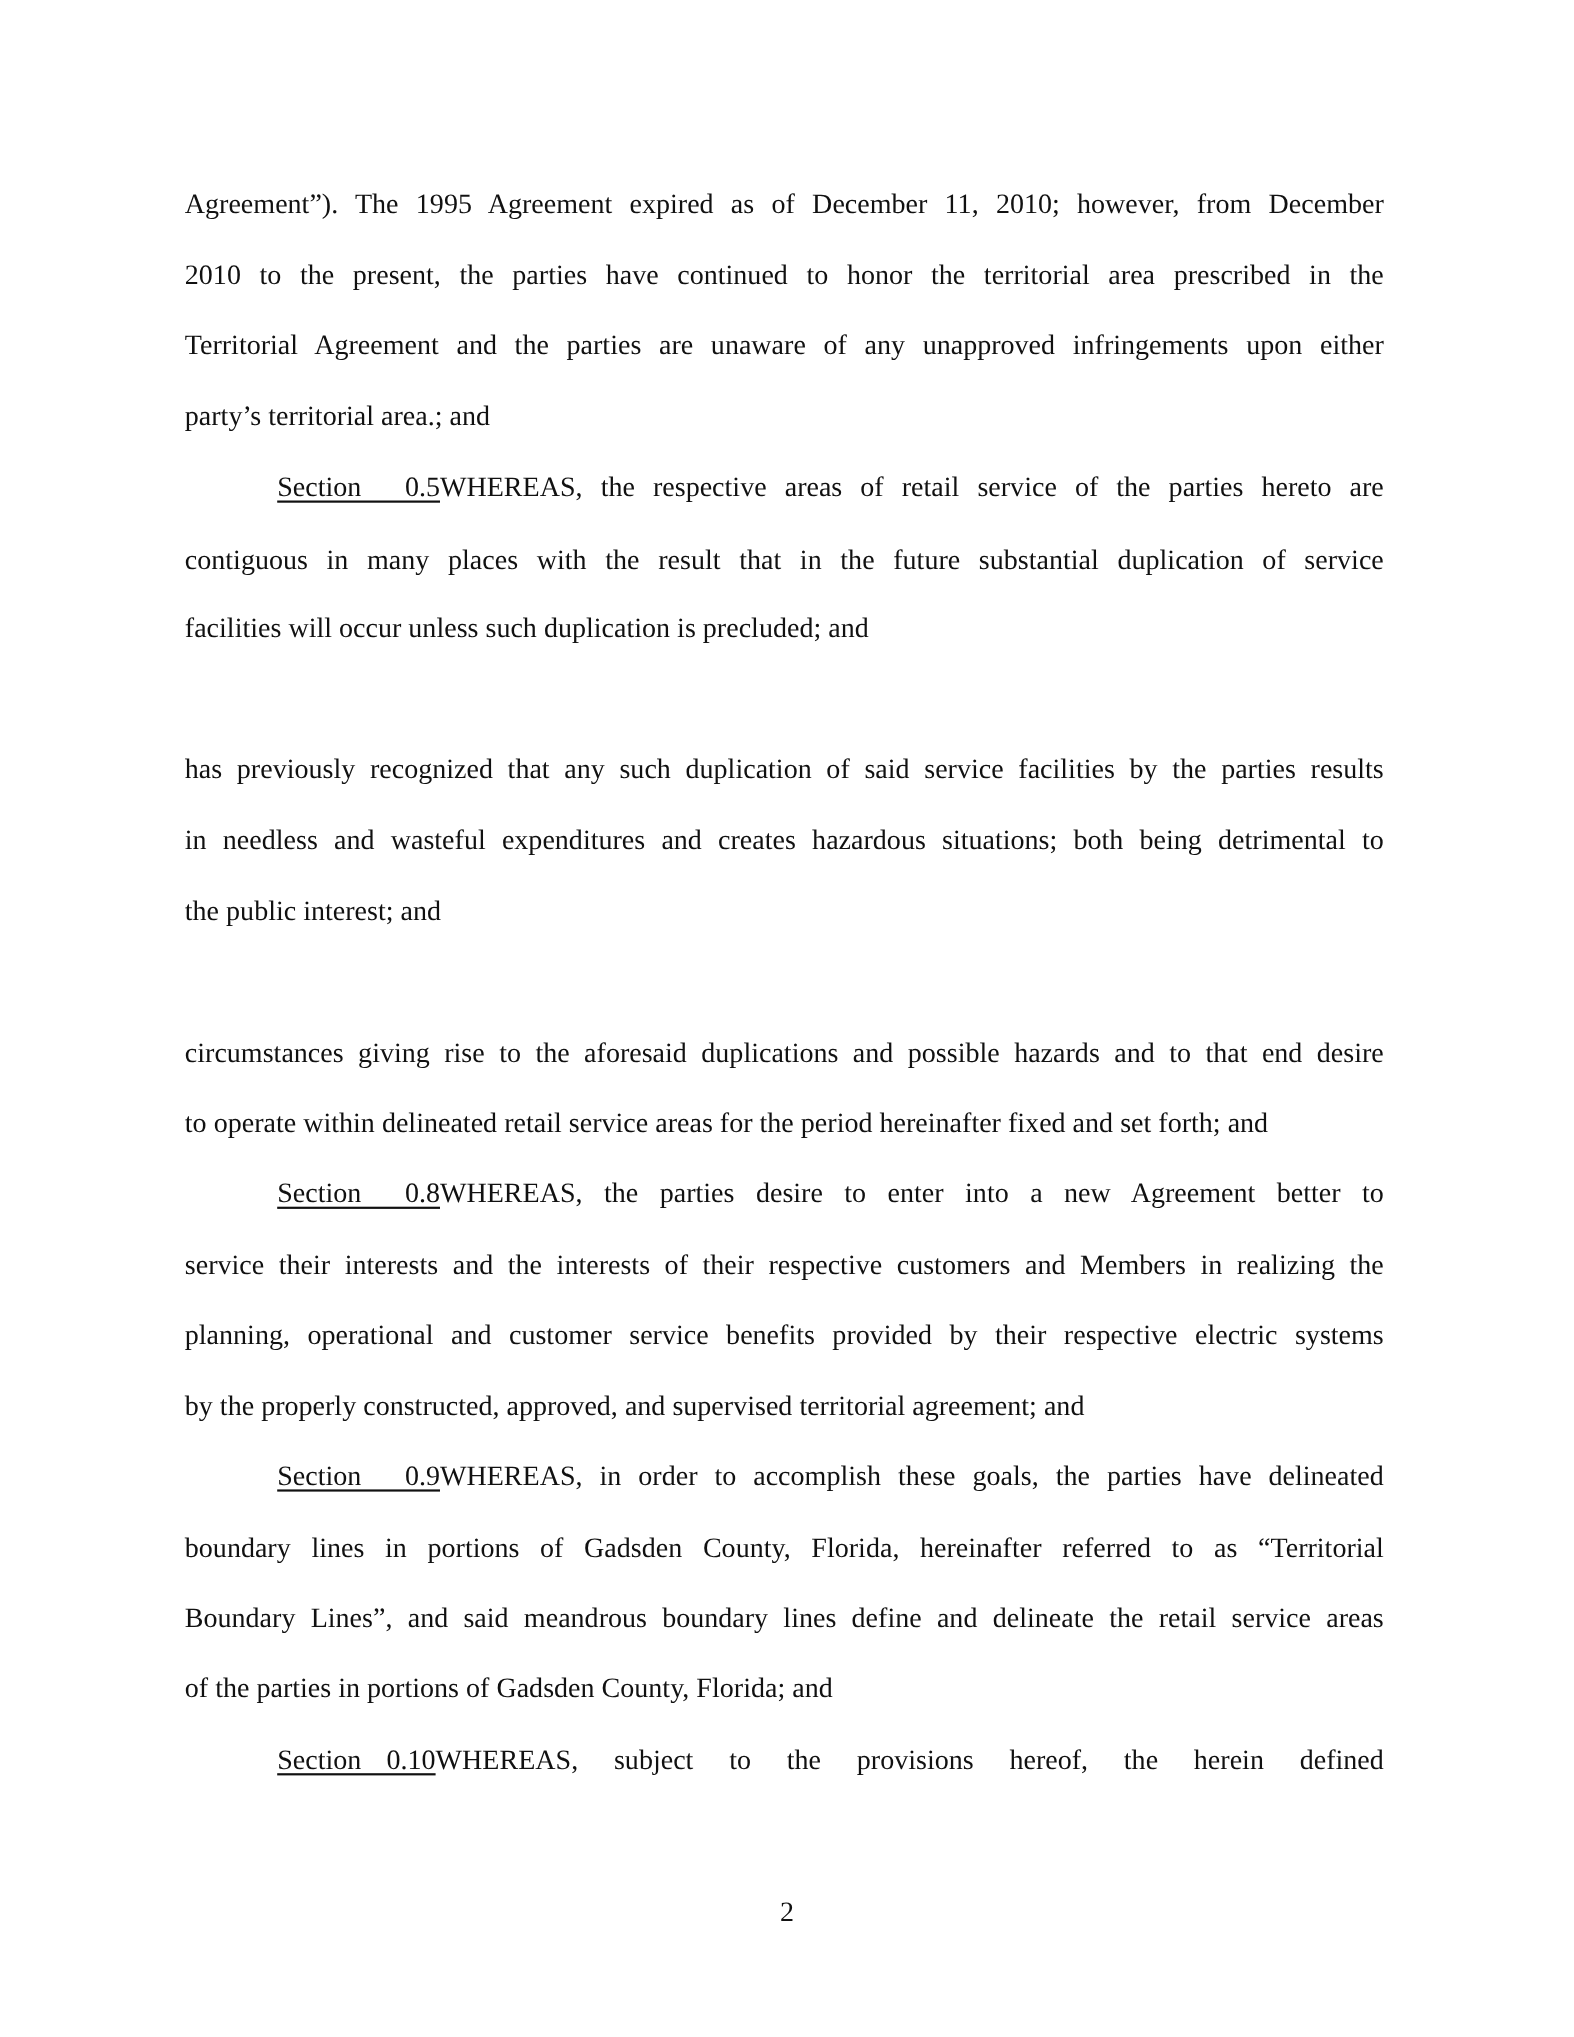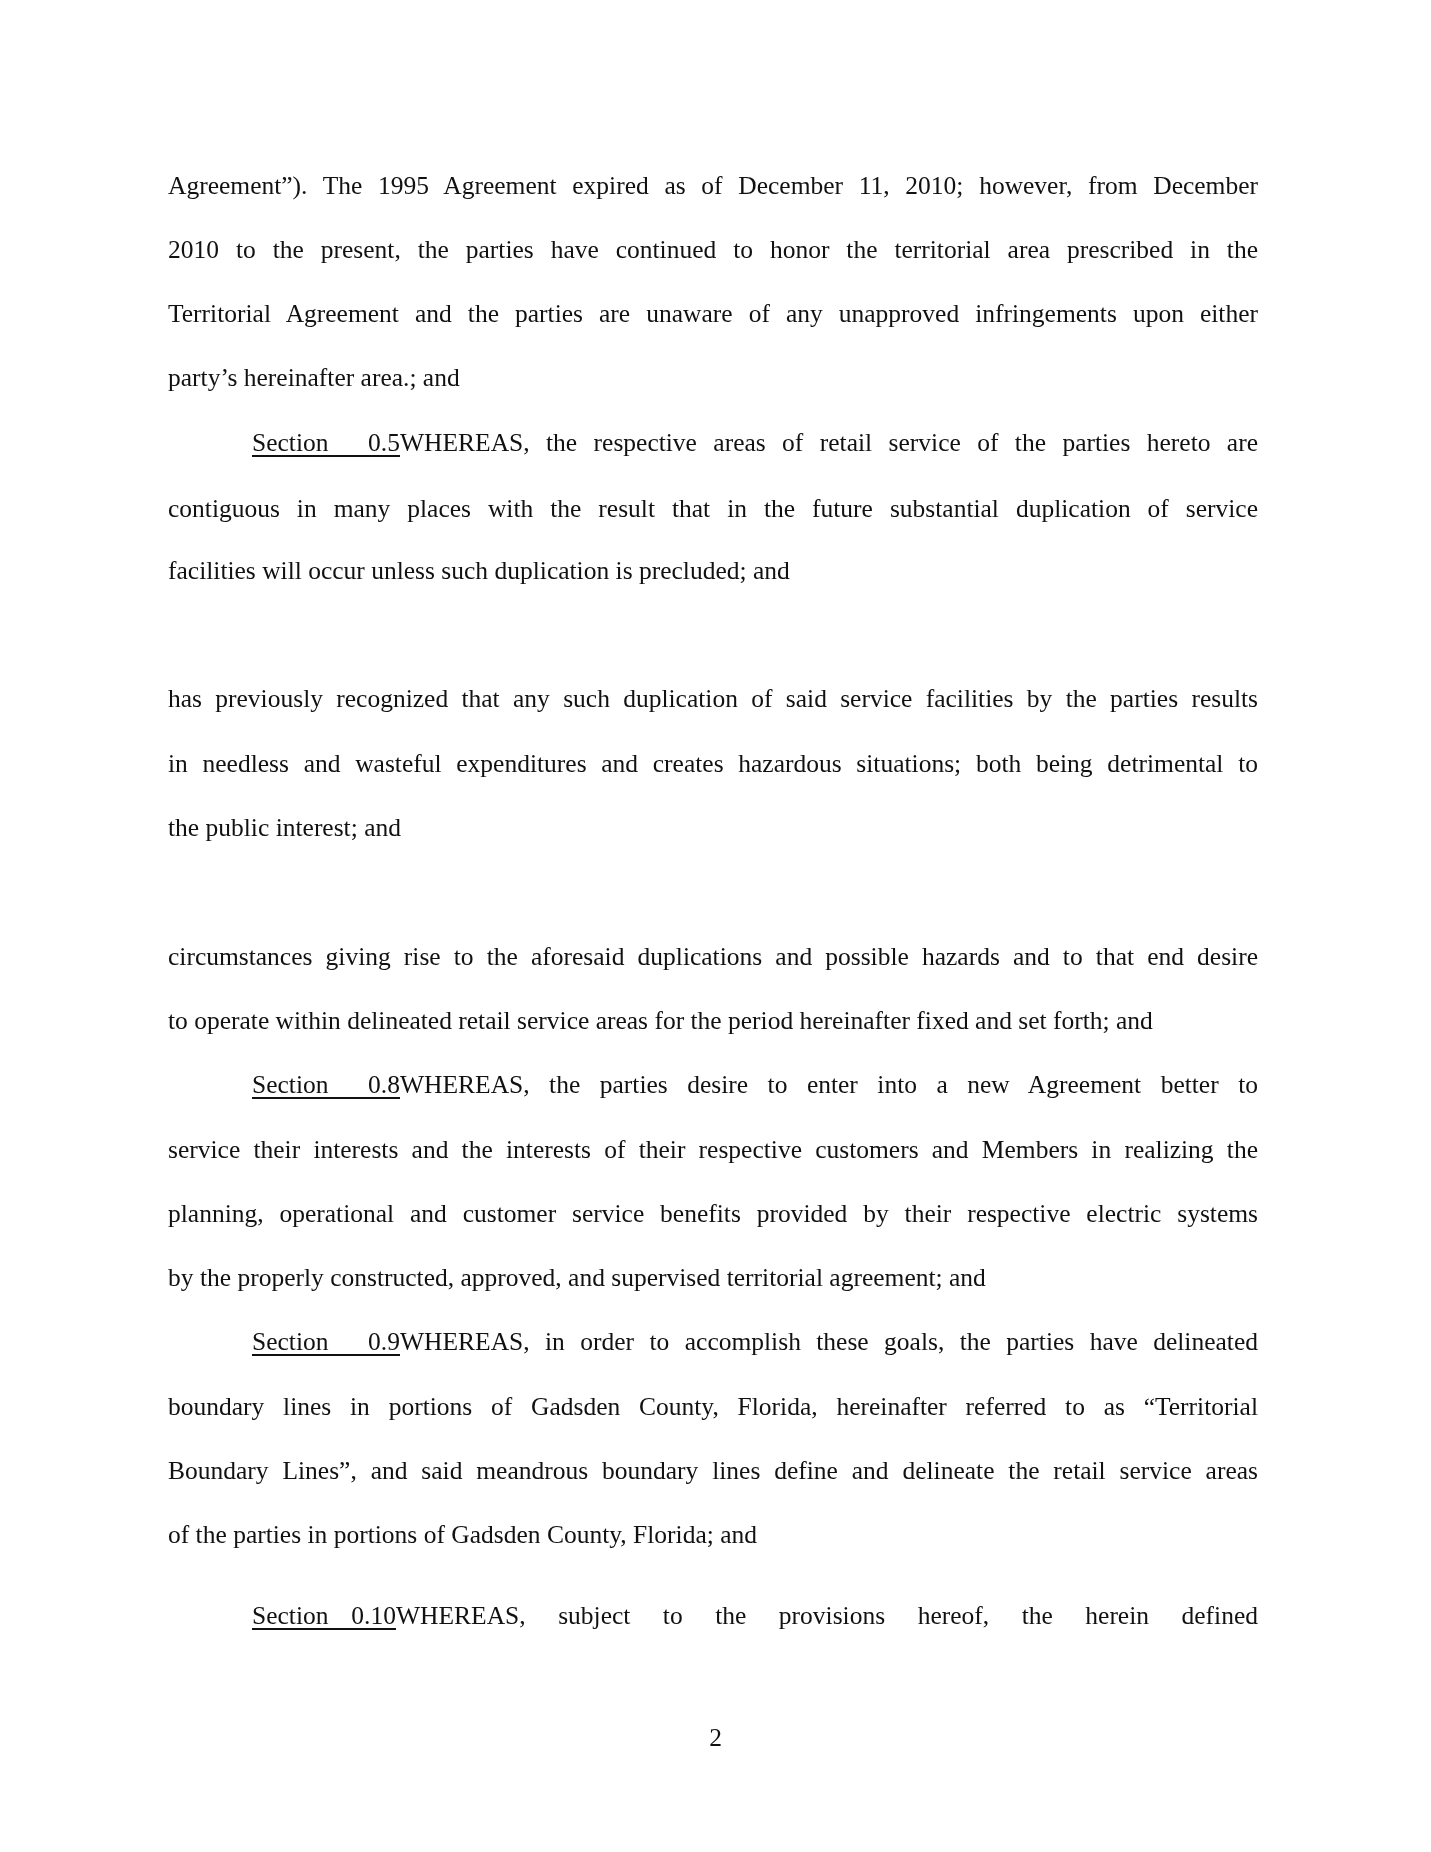--- a/index.html
+++ b/index.html
@@ -11,32 +11,32 @@
     font-size: 25.5px;
   }
   .line {
     position: absolute; left: 168px; width: 1090px;
     height: 32px; line-height: 32px; white-space: nowrap;
     text-align: justify; text-align-last: justify;
   }
   .line.last { text-align-last: left; }
   .line.indent { left: 252px; width: 1006px; }
   .sec-label { text-decoration: underline; text-underline-offset: 4px; text-decoration-thickness: 1.5px; display: inline-block; min-width: 148px; }
-  .sec-label.wide { min-width: 144px; margin-top: 16px; }
+  .sec-label.wide { min-width: 144px; }
   .page-number { position: absolute; left: 0; width: 1431px; top: 1722px; text-align: center; line-height: 32px; }
 </style>
 </head>
 <body>
 
 <div class="page">
 
   <div class="line" style="top:170px">Agreement”). The 1995 Agreement expired as of December 11, 2010; however, from December</div>
   <div class="line" style="top:234px">2010 to the present, the parties have continued to honor the territorial area prescribed in the</div>
   <div class="line" style="top:298px">Territorial Agreement and the parties are unaware of any unapproved infringements upon either</div>
-  <div class="line last" style="top:362px">party’s hereinafter area.; and</div>
+  <div class="line last" style="top:362px">party’s territorial area.; and</div>
 
   <div class="line indent" style="top:427px">
     <span class="sec-label">Section 0.5</span><span>WHEREAS, the respective areas of retail service of the parties hereto are</span>
   </div>
   <div class="line" style="top:493px">contiguous in many places with the result that in the future substantial duplication of service</div>
   <div class="line last" style="top:555px">facilities will occur unless such duplication is precluded; and</div>
 
   <div class="line" style="top:683px">has previously recognized that any such duplication of said service facilities by the parties results</div>
   <div class="line" style="top:748px">in needless and wasteful expenditures and creates hazardous situations; both being detrimental to</div>
   <div class="line last" style="top:812px">the public interest; and</div>

